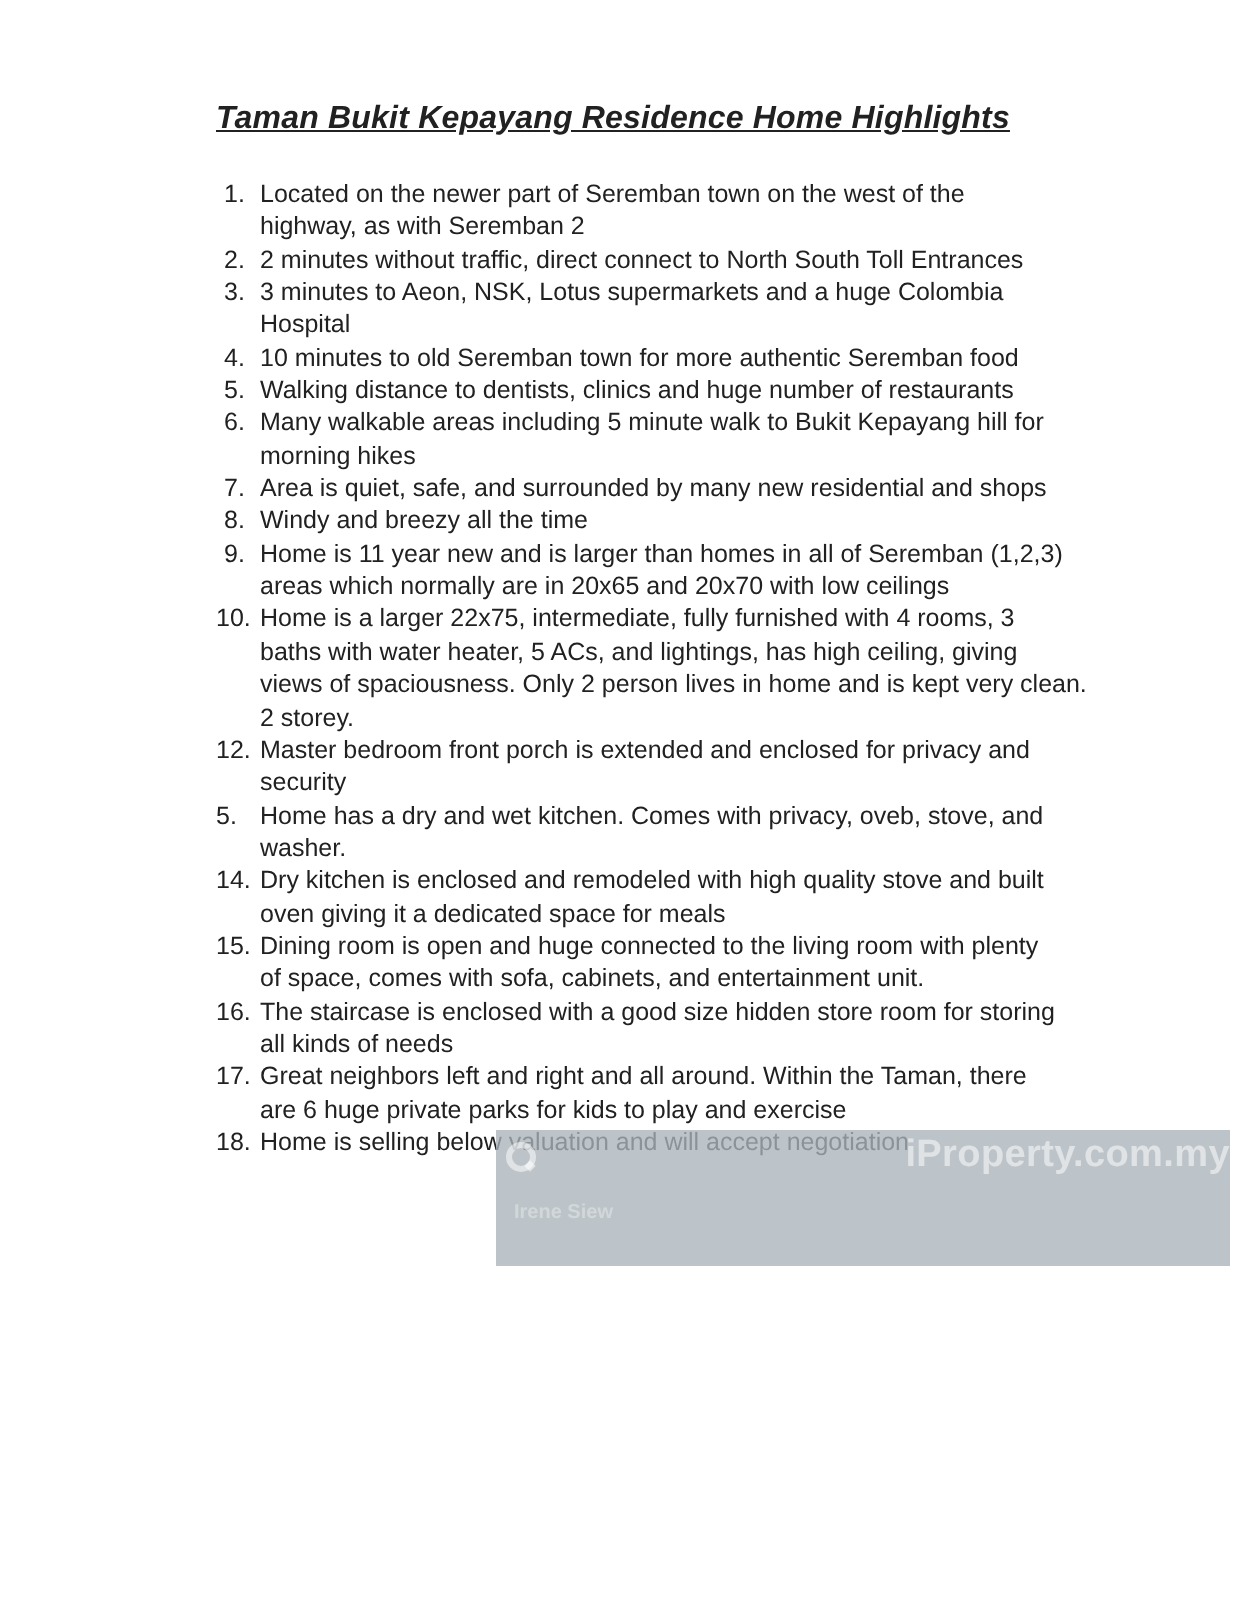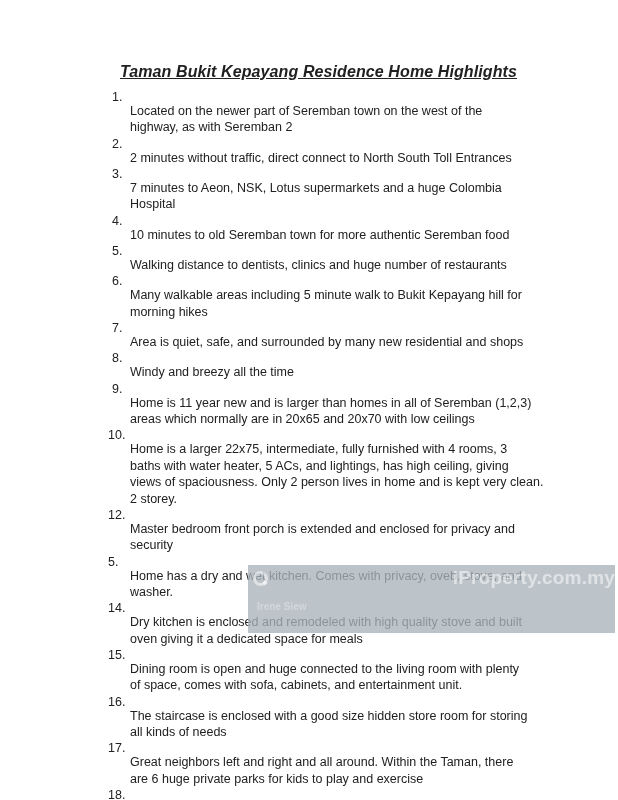--- a/index.html
+++ b/index.html
@@ -2,32 +2,32 @@
 <html><head>
 <meta charset="utf-8">
 <style>
   html,body{margin:0;padding:0;background:#ffffff;}
   .page{
     width:618px;height:800px;position:relative;overflow:hidden;
     background:#ffffff;color:#212121;
     font-family:"Liberation Sans",sans-serif;
   }
   .title{
-    position:absolute;left:108px;top:51px;margin:12px;
+    position:absolute;left:108px;top:51px;margin:0;
     font-size:16px;font-weight:bold;font-style:italic;
     text-decoration:underline;letter-spacing:0.1px;white-space:pre;
   }
   .list{
     position:absolute;left:108px;top:89px;width:500px;
     font-size:12.5px;line-height:16.35px;
   }
   .item{display:flex;}
   .num{flex:0 0 22px;box-sizing:border-box;white-space:pre;}
   .num.single{padding-left:4px;}
-  .txt{white-space:pre;flex:1;margin-top:14px;}
+  .txt{white-space:pre;flex:1;}
   .watermark{
     position:absolute;left:248px;top:565px;width:367px;height:68px;
     background:rgba(171,179,186,0.78);
   }
   .wm-brand{
     display:flex;align-items:center;gap:4px;
     padding:2px 0 0 5px;
     color:rgba(255,255,255,0.52);
     font-size:19px;font-weight:bold;letter-spacing:0.2px;justify-content:space-between;
   }
@@ -58,21 +58,21 @@
         <span class="num single">1.</span>
         <div class="txt">Located on the newer part of Seremban town on the west of the
 highway, as with Seremban 2</div>
       </div>
       <div class="item">
         <span class="num single">2.</span>
         <div class="txt">2 minutes without traffic, direct connect to North South Toll Entrances</div>
       </div>
       <div class="item">
         <span class="num single">3.</span>
-        <div class="txt">7 minutes to Aeon, NSK, Lotus supermarkets and a huge Colombia
+        <div class="txt">3 minutes to Aeon, NSK, Lotus supermarkets and a huge Colombia
 Hospital</div>
       </div>
       <div class="item">
         <span class="num single">4.</span>
         <div class="txt">10 minutes to old Seremban town for more authentic Seremban food</div>
       </div>
       <div class="item">
         <span class="num single">5.</span>
         <div class="txt">Walking distance to dentists, clinics and huge number of restaurants</div>
       </div>

